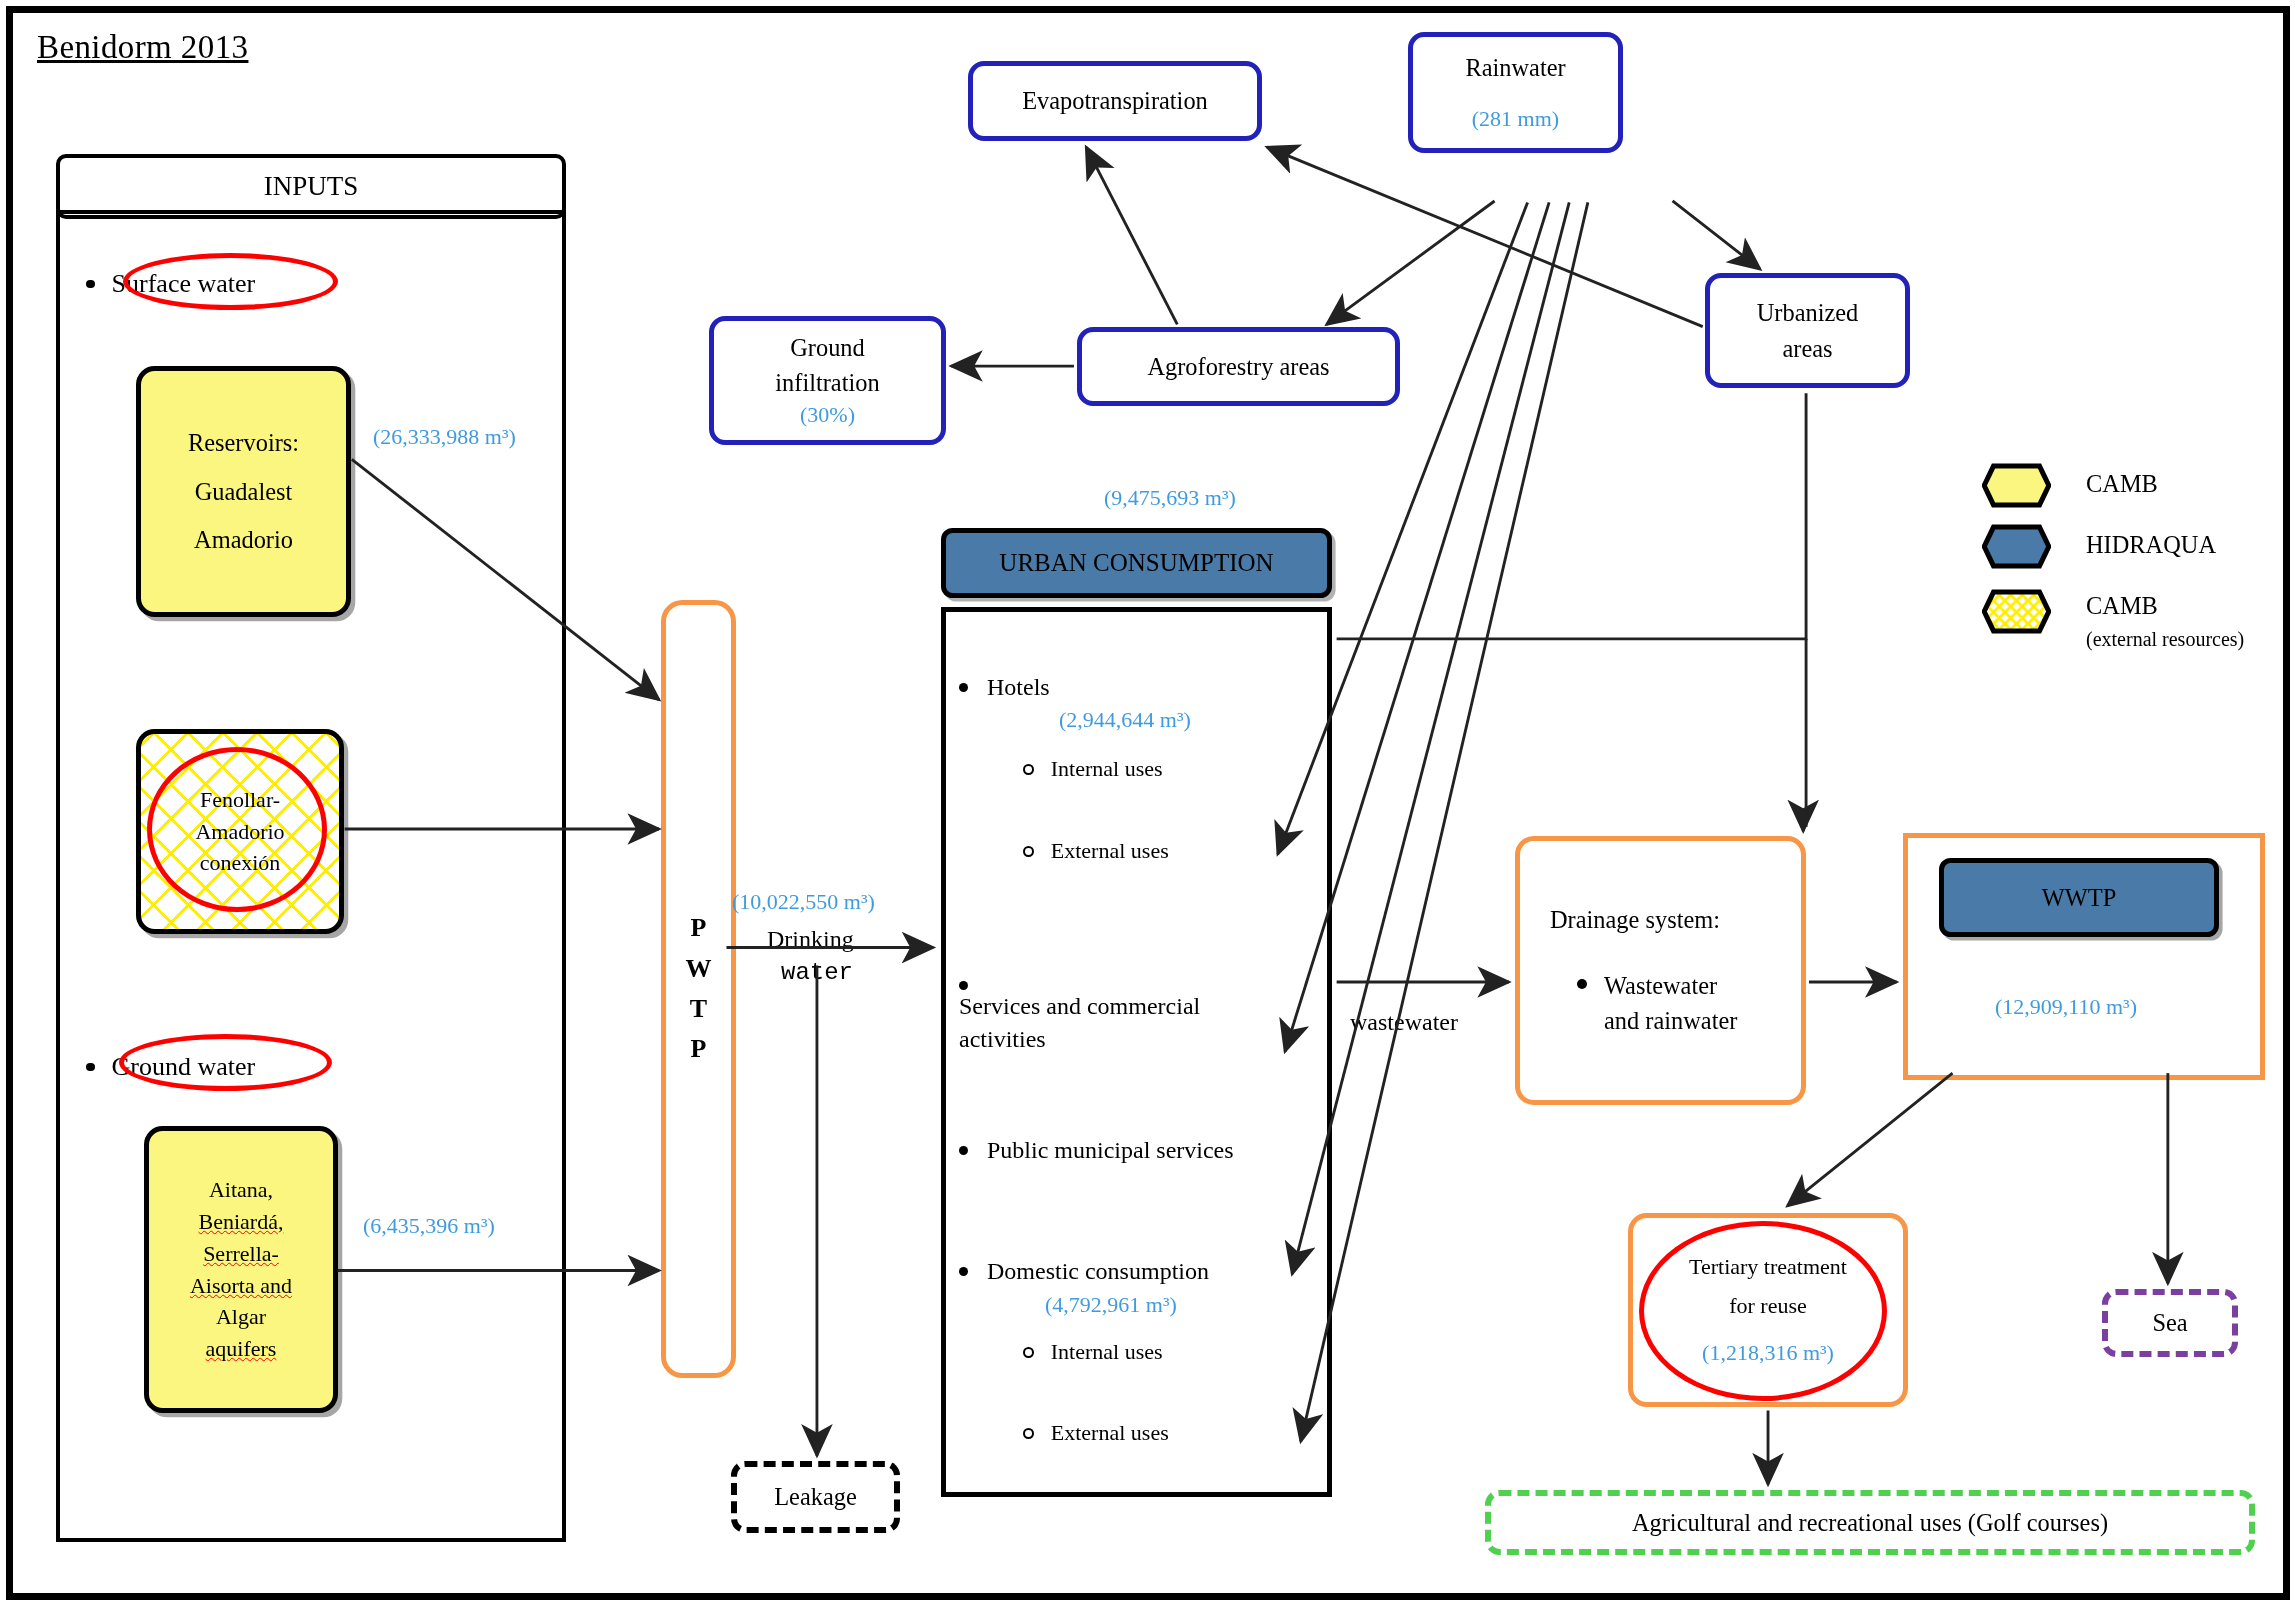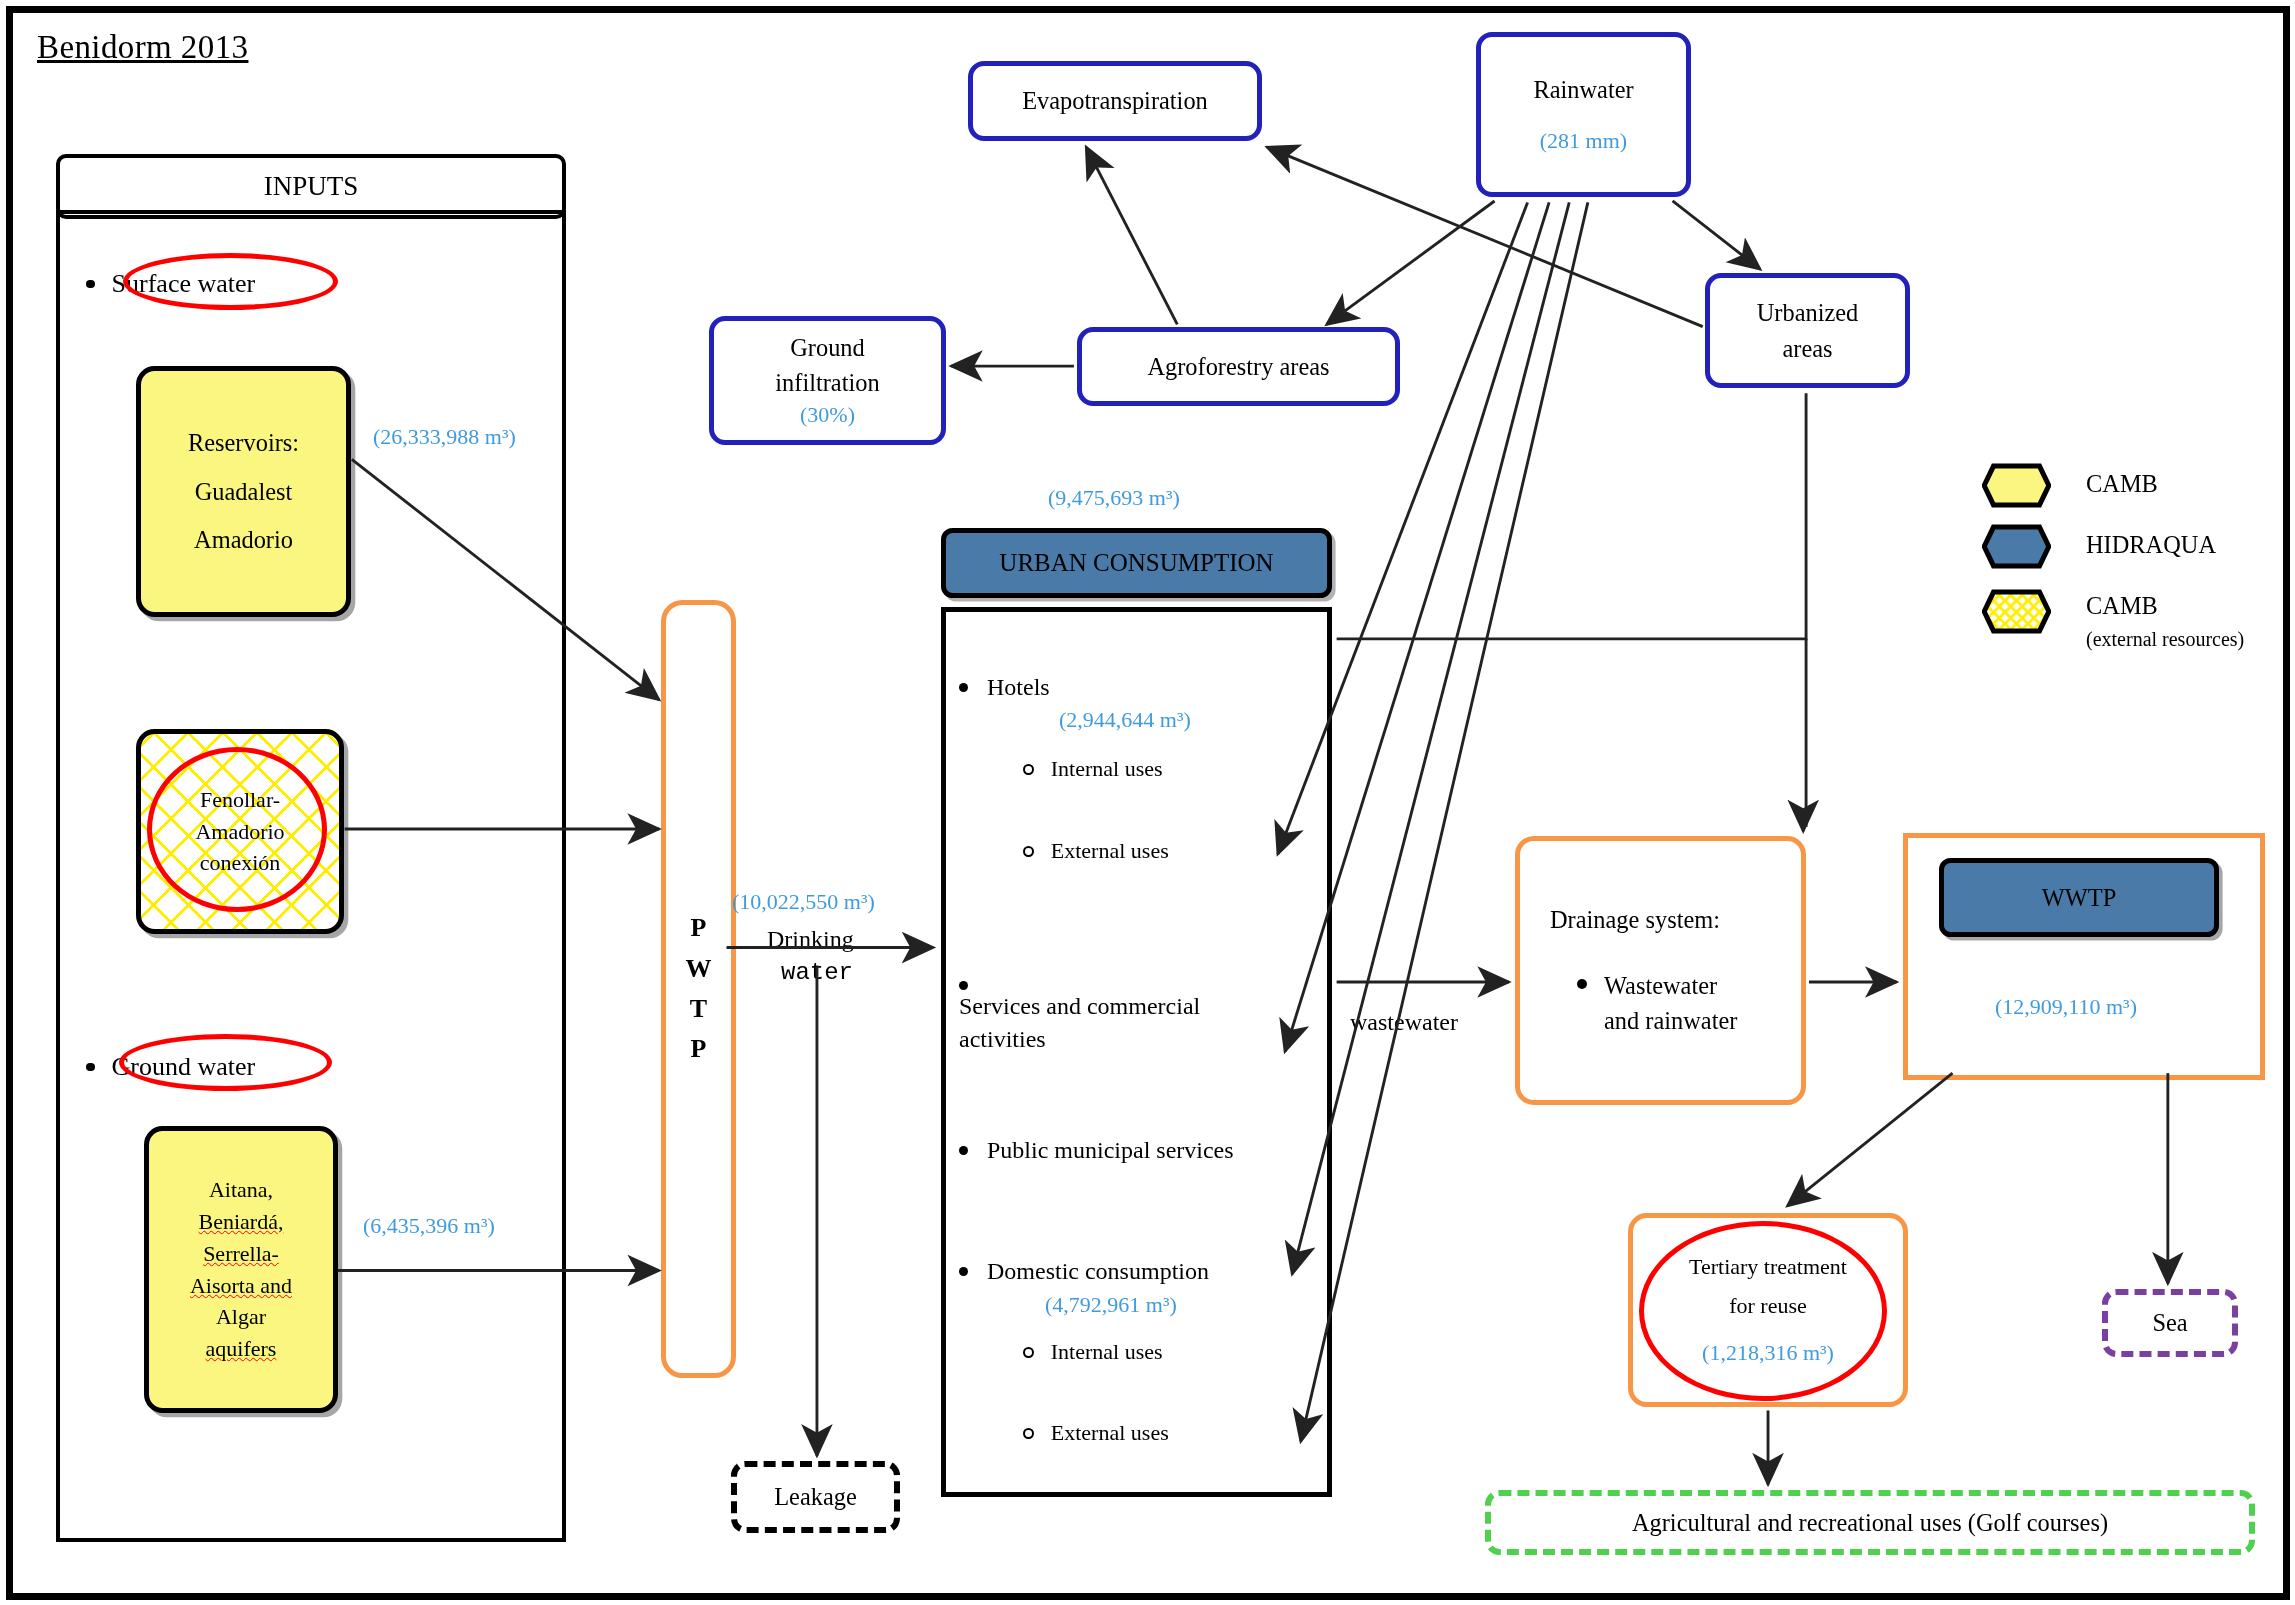--- a/index.html
+++ b/index.html
@@ -115,21 +115,21 @@
     <span>P</span>
   </div>
   <div class="val-abs" style="left:732px;top:889px;">(10,022,550 m³)</div>
   <div class="lbl-abs" style="left:767px;top:926px;">Drinking</div>
   <div class="lbl-abs" style="left:781px;top:959px;font-family:Liberation Mono, monospace;">water</div>
 
   <div class="node dashed-black" style="left:731px;top:1461px;width:169px;height:72px;">
     <div class="txt">Leakage</div>
   </div>
 
-  <div class="val-abs" style="left:1048px;top:485px;">(9,475,693 m³)</div>
+  <div class="val-abs" style="left:1104px;top:485px;">(9,475,693 m³)</div>
   <div class="uc-head">
     <span>URBAN CONSUMPTION</span>
   </div>
   <div class="uc-body"></div>
 
   <div class="ul1" style="left:959px;top:671px;width:302px;">
     <span class="d"></span>
     <span>Hotels</span>
   </div>
   <div class="val-abs" style="left:1059px;top:707px;">(2,944,644 m³)</div>
@@ -163,21 +163,21 @@
   </div>
   <div class="ul2" style="left:1023px;top:1418px;width:273px;">
     <span class="d"></span>
     <span>External uses</span>
   </div>
 
   <div class="node bluebox" style="left:968px;top:61px;width:294px;height:80px;">
     <div class="txt">Evapotranspiration</div>
   </div>
 
-  <div class="node bluebox" style="left:1476px;top:32px;width:215px;height:165px;">
+  <div class="node bluebox" style="left:1408px;top:32px;width:215px;height:121px;">
     <div class="txt">Rainwater</div>
     <div class="val" style="margin-top:18.7px;">(281 mm)</div>
   </div>
 
   <div class="node bluebox" style="left:1705px;top:273px;width:205px;height:115px;">
     <div class="txt">Urbanized</div>
     <div class="txt">areas</div>
   </div>
 
   <div class="node bluebox" style="left:709px;top:316px;width:237px;height:129px;">

